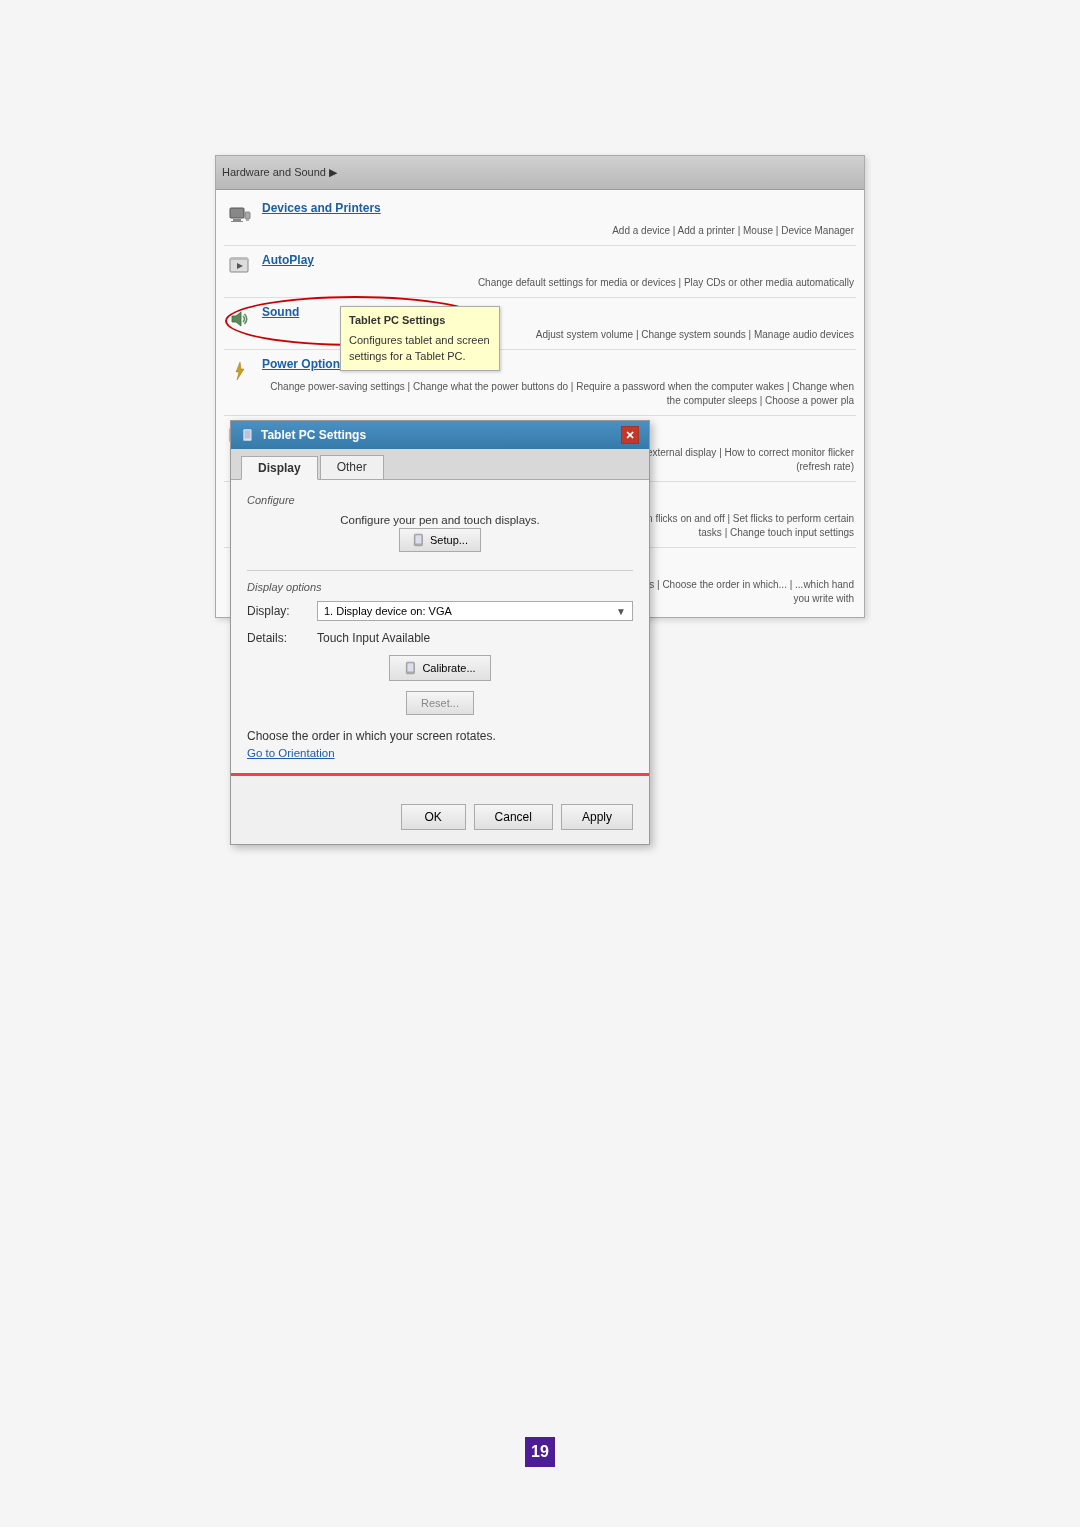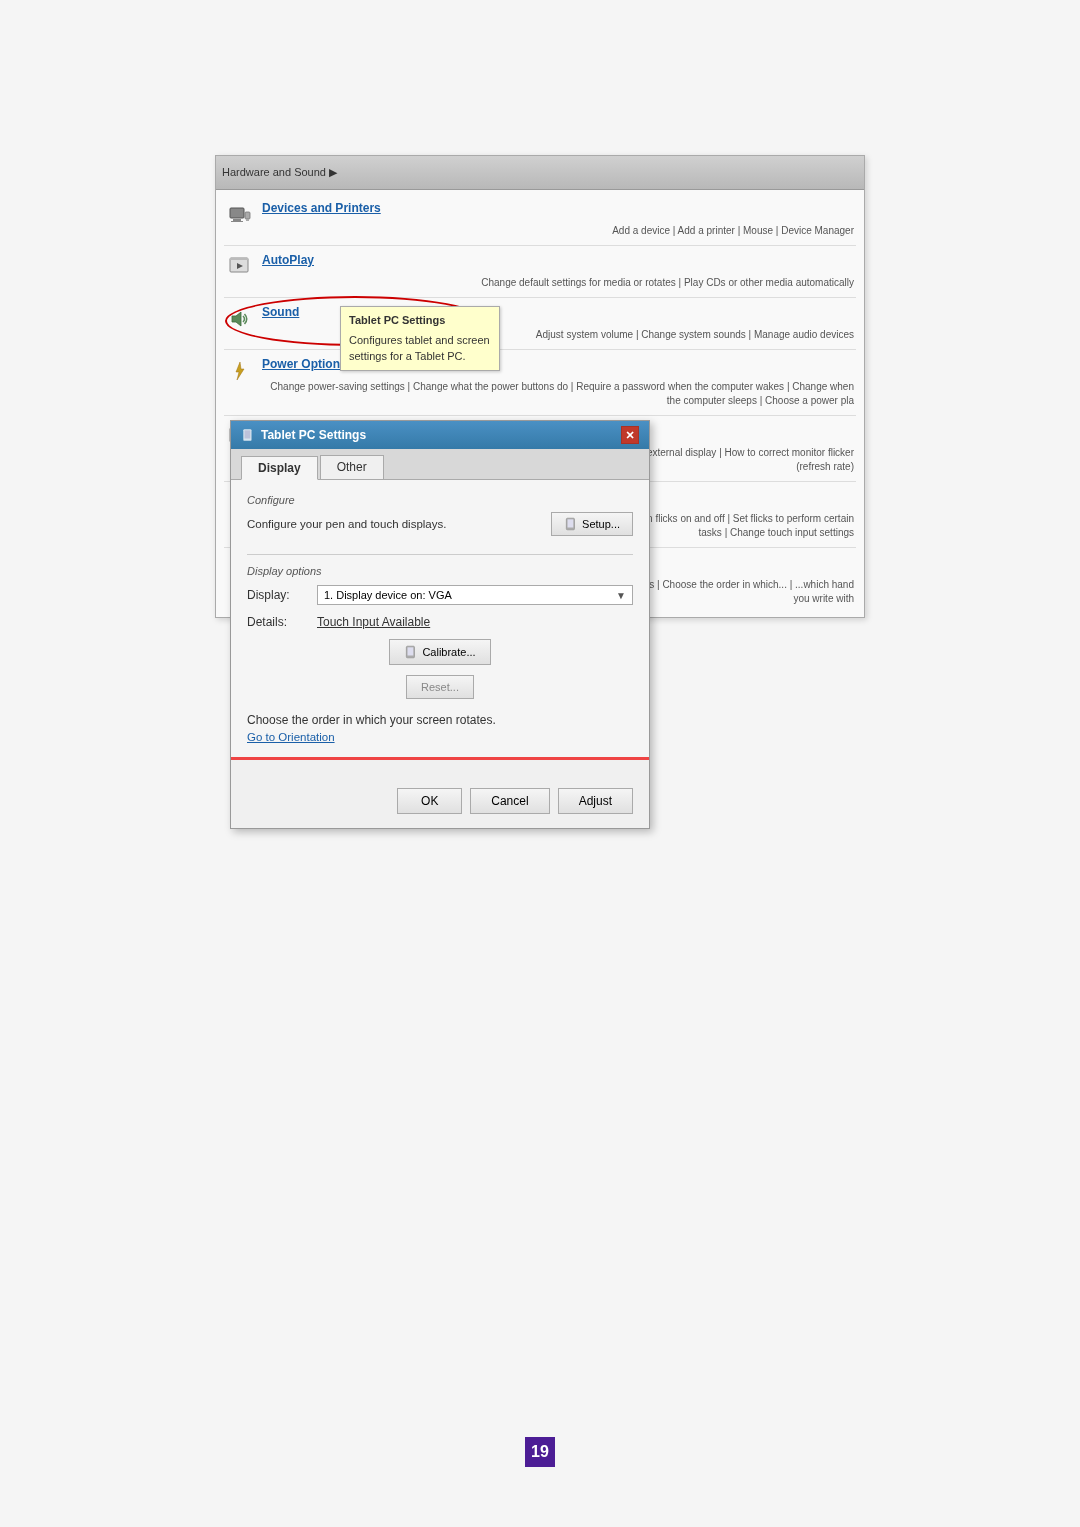--- a/index.html
+++ b/index.html
@@ -199,20 +199,21 @@
       margin-bottom: 6px;
       font-style: italic;
     }
 
     .configure-row {
       display: flex;
       align-items: center;
       justify-content: space-between;
       margin-bottom: 14px;
       padding-bottom: 4px;
+      flex-direction: column;
     }
 
     .configure-text {
       font-size: 11.5px;
       color: #333;
       line-height: 1.4;
       flex: 1;
     }
 
     .setup-btn {
@@ -244,21 +245,20 @@
       font-size: 12px;
       color: #333;
       width: 70px;
       min-width: 70px;
     }
 
     .field-value {
       font-size: 12px;
       color: #333;
       flex: 1;
-      text-decoration: underline;
     }
 
     .display-select {
       display: flex;
       align-items: center;
       background: white;
       border: 1px solid #aaa;
       padding: 3px 6px;
       font-size: 11px;
       flex: 1;
@@ -384,21 +384,21 @@
     <div class="cp-row">
       <div class="cp-icon">
         <svg width="24" height="24" viewBox="0 0 24 24" fill="none">
           <rect x="2" y="3" width="18" height="14" rx="1" fill="#ddd" stroke="#888" stroke-width="1"></rect>
           <rect x="2" y="3" width="18" height="2" fill="#bbb"></rect>
           <polygon points="9,8 9,14 15,11" fill="#555"></polygon>
         </svg>
       </div>
       <div class="cp-text-block">
         <div class="cp-title">AutoPlay</div>
-        <div class="cp-subtitle">Change default settings for media or rotates  |  Play CDs or other media automatically</div>
+        <div class="cp-subtitle">Change default settings for media or devices  |  Play CDs or other media automatically</div>
       </div>
     </div>
     <hr class="divider-line">
 
     <div class="cp-row">
       <div class="cp-icon">
         <svg width="24" height="24" viewBox="0 0 24 24" fill="none">
           <polygon points="4,9 8,9 13,5 13,19 8,15 4,15" fill="#5a8a5a" stroke="#3a6a3a" stroke-width="0.8"></polygon>
           <path d="M15,9 Q18,12 15,15" stroke="#5a8a5a" stroke-width="1.5" fill="none"></path>
           <path d="M16.5,7 Q21,12 16.5,17" stroke="#5a8a5a" stroke-width="1.5" fill="none"></path>
@@ -546,19 +546,19 @@
     <div class="orientation-section">
       <div class="orientation-text">Choose the order in which your screen rotates.</div>
       <div class="orientation-link">Go to Orientation</div>
     </div>
 
   </div>
 
   <div class="dialog-footer">
     <button class="footer-btn">OK</button>
     <button class="footer-btn">Cancel</button>
-    <button class="footer-btn">Adjust</button>
+    <button class="footer-btn">Apply</button>
   </div>
 </div>
 
 <div class="page-number-box">
   <span>19</span>
 </div>
 
 </body></html>

